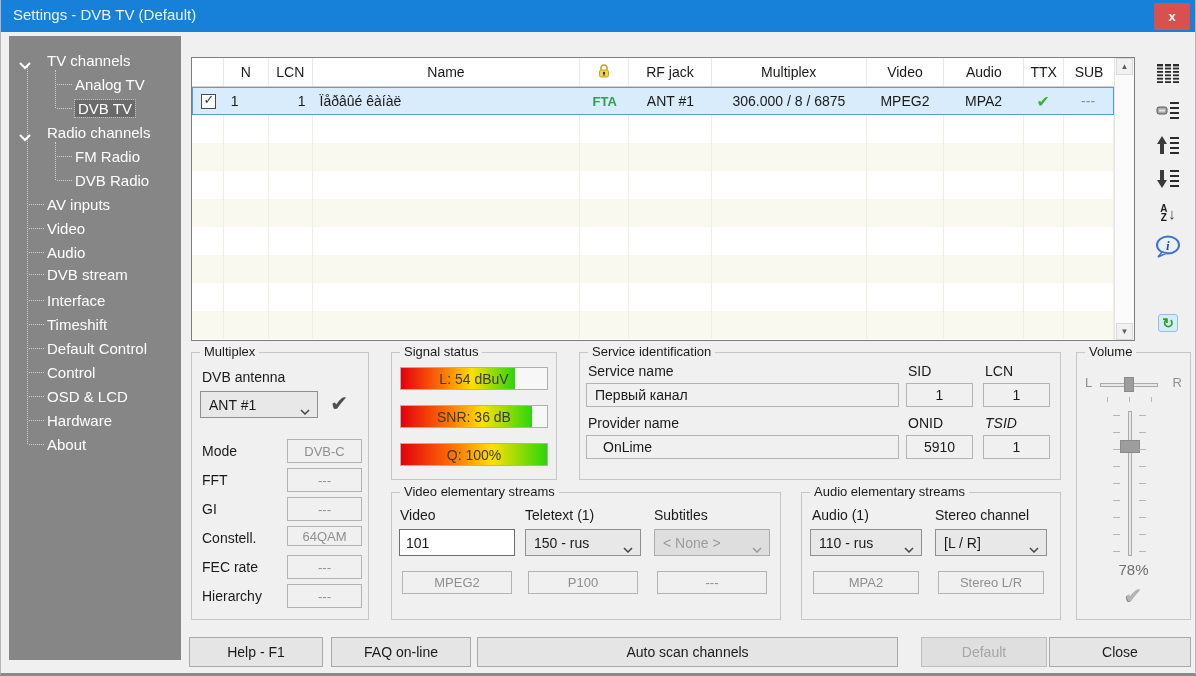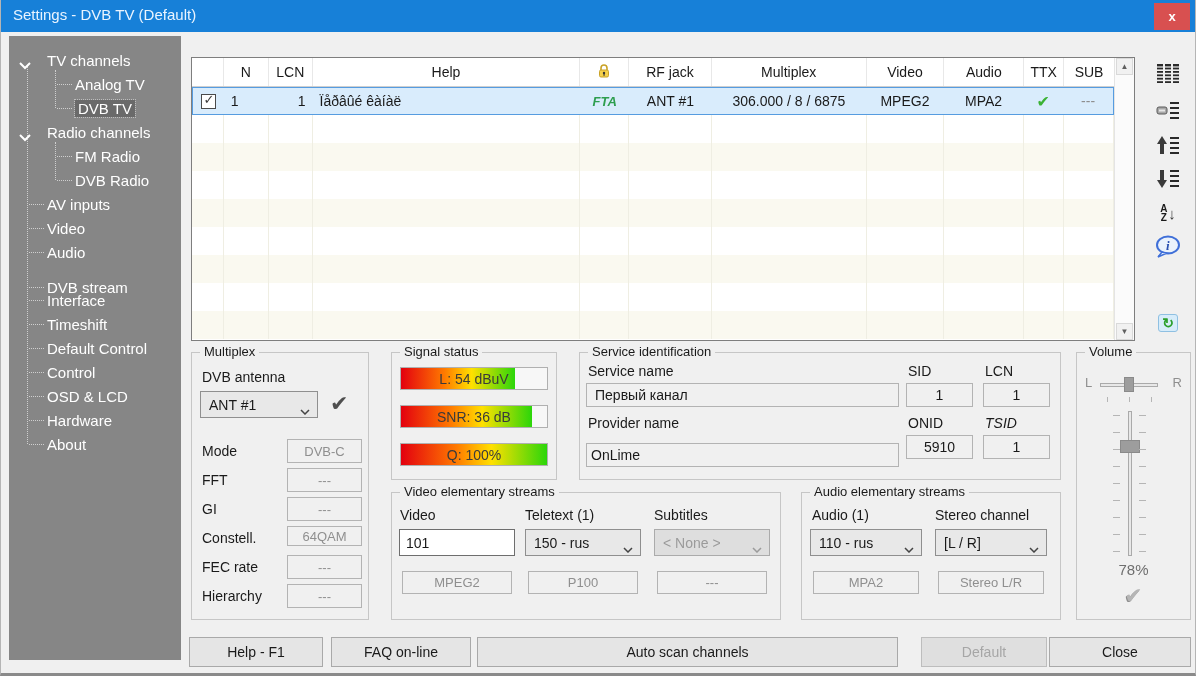--- a/index.html
+++ b/index.html
@@ -23,21 +23,21 @@
   .tree-row.child { padding-left:66px; }
   .tree-row.root.plain::before  { content:""; position:absolute; left:20px; top:12px; width:15px; border-bottom:1px dotted #cfcfcf; }
   .tree-row.child::before { content:""; position:absolute; left:48px; top:12px; width:15px; border-bottom:1px dotted #cfcfcf; }
   .tree-row .lbl.selected { background:#6a6a6a; outline:1px dotted #bdbdbd; padding:0 3px; }
   .tree-vline { position:absolute; border-left:1px dotted #cfcfcf; }
   
   .table { position:absolute; left:190px; top:25px; width:944px; height:284px; background:#ffffff; border:1px solid #7e7e7e; }
   .grid { position:absolute; left:0; top:0; right:20px; bottom:0; }
   .thead { display:flex; height:29px; background:#ffffff; border-bottom:1px solid #cfcfcf; }
   .th { font-size:14px; color:#1a1a1a; display:flex; align-items:center; justify-content:center; border-right:1px solid #e8e8e8; }
-  .c0{width:32px;} .c1{width:45px;} .c2{width:44px;} .c3{width:268px;} .c4{width:49px;font-style:italic;}
+  .c0{width:32px;} .c1{width:45px;} .c2{width:44px;} .c3{width:268px;} .c4{width:49px;}
   .c5{width:83px;} .c6{width:155px;} .c7{width:78px;} .c8{width:80px;} .c9{width:40px;} .c10{width:50px;}
   .sel-row { display:flex; height:28px; background:#d9ecfc; border:1px solid #569ce0; align-items:center; }
   .td { font-size:14px; color:#1a1a1a; display:flex; align-items:center; justify-content:center; height:100%; }
   .td.left { justify-content:flex-start; padding-left:6px; }
   .td.right { justify-content:flex-end; padding-right:8px; }
   .fta { color:#2e9e4f; font-weight:bold; font-size:13px; }
   .ttx-check { color:#3bb234; font-size:16px; }
   .checkbox { width:15px; height:15px; background:#ffffff; border:1px solid #4a4a4a; position:relative; }
   .checkbox .mark { position:absolute; left:1px; top:-3px; color:#3a3a3a; font-size:13px; }
   .empty-rows { }
@@ -126,21 +126,21 @@
       </div>
       <div class="tree-row root plain" style="top:156px;">
           <span class="lbl">AV inputs</span>
         </div>
       <div class="tree-row root plain" style="top:180px;">
           <span class="lbl">Video</span>
         </div>
       <div class="tree-row root plain" style="top:204px;">
           <span class="lbl">Audio</span>
         </div>
-      <div class="tree-row root plain" style="top:239px;">
+      <div class="tree-row root plain" style="top:226px;">
           <span class="lbl">DVB stream</span>
         </div>
       <div class="tree-row root plain" style="top:252px;">
           <span class="lbl">Interface</span>
         </div>
       <div class="tree-row root plain" style="top:276px;">
           <span class="lbl">Timeshift</span>
         </div>
       <div class="tree-row root plain" style="top:300px;">
           <span class="lbl">Default Control</span>
@@ -158,21 +158,21 @@
           <span class="lbl">About</span>
         </div>
     </div>
 
     <div class="table">
       <div class="grid">
         <div class="thead">
           <div class="th c0"></div>
           <div class="th c1">N</div>
           <div class="th c2">LCN</div>
-          <div class="th c3">Help</div>
+          <div class="th c3">Name</div>
           <div class="th c4">
             <span><svg width="16" height="16" viewBox="0 0 16 16">
                   <path d="M5 7 V5 a3 3 0 0 1 6 0 V7" fill="none" stroke="#c9a227" stroke-width="1.6"></path>
                   <rect x="3.5" y="7" width="9" height="7" rx="1.5" fill="#f6d14a" stroke="#c9a227"></rect>
                   <circle cx="8" cy="10" r="1.2" fill="#333"></circle>
                   <rect x="7.5" y="10.4" width="1.1" height="2.4" fill="#333"></rect>
                 </svg></span>
           </div>
           <div class="th c5">RF jack</div>
           <div class="th c6">Multiplex</div>
@@ -437,21 +437,21 @@
       <span class="legend">Service identification</span>
       <span class="abs field-label" style="left:8px; top:10px;">Service name</span>
       <span class="abs field-label" style="left:328px; top:10px;">SID</span>
       <span class="abs field-label" style="left:405px; top:10px;">LCN</span>
       <div class="ro-box abs" style="left:6px; top:30px; width:313px; height:24px; color:#1a1a1a; font-size:14px; justify-content:flex-start; padding-left:8px;">Первый канал</div>
       <div class="ro-box abs" style="left:326px; top:30px; width:67px; height:24px; color:#1a1a1a; font-size:14px;">1</div>
       <div class="ro-box abs" style="left:403px; top:30px; width:67px; height:24px; color:#1a1a1a; font-size:14px;">1</div>
       <span class="abs field-label" style="left:8px; top:62px;">Provider name</span>
       <span class="abs field-label" style="left:328px; top:62px;">ONID</span>
       <span class="abs field-label" style="left:405px; top:62px;font-style:italic;">TSID</span>
-      <div class="ro-box abs" style="left:6px; top:90px; width:313px; height:24px; color:#1a1a1a; font-size:14px; justify-content:flex-start; padding-left:4px;">OnLime</div>
+      <div class="ro-box abs" style="left:6px; top:82px; width:313px; height:24px; color:#1a1a1a; font-size:14px; justify-content:flex-start; padding-left:16px;">OnLime</div>
       <div class="ro-box abs" style="left:326px; top:82px; width:67px; height:24px; color:#1a1a1a; font-size:14px;">5910</div>
       <div class="ro-box abs" style="left:403px; top:82px; width:67px; height:24px; color:#1a1a1a; font-size:14px;">1</div>
     </div>
 
     <div class="group" style="left:390px; top:460px; width:390px; height:128px;">
       <span class="legend">Video elementary streams</span>
       <span class="abs field-label" style="left:8px; top:14px;">Video</span>
       <span class="abs field-label" style="left:133px; top:14px;">Teletext (1)</span>
       <span class="abs field-label" style="left:262px; top:14px;">Subtitles</span>
       <input class="abs" style="left: 7px; top: 36px; width: 116px; height: 27px; border: 1px solid rgb(110, 110, 110); font-family: &quot;Liberation Sans&quot;, sans-serif; font-size: 14px; padding-left: 6px; background: rgb(255, 255, 255); color: rgb(26, 26, 26);" value="101">

